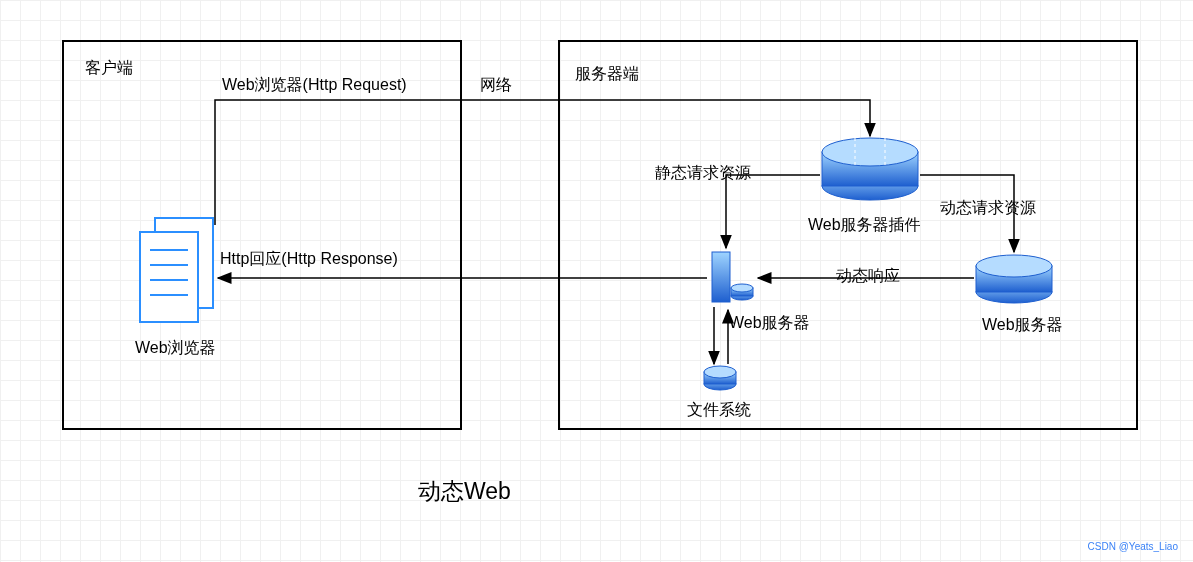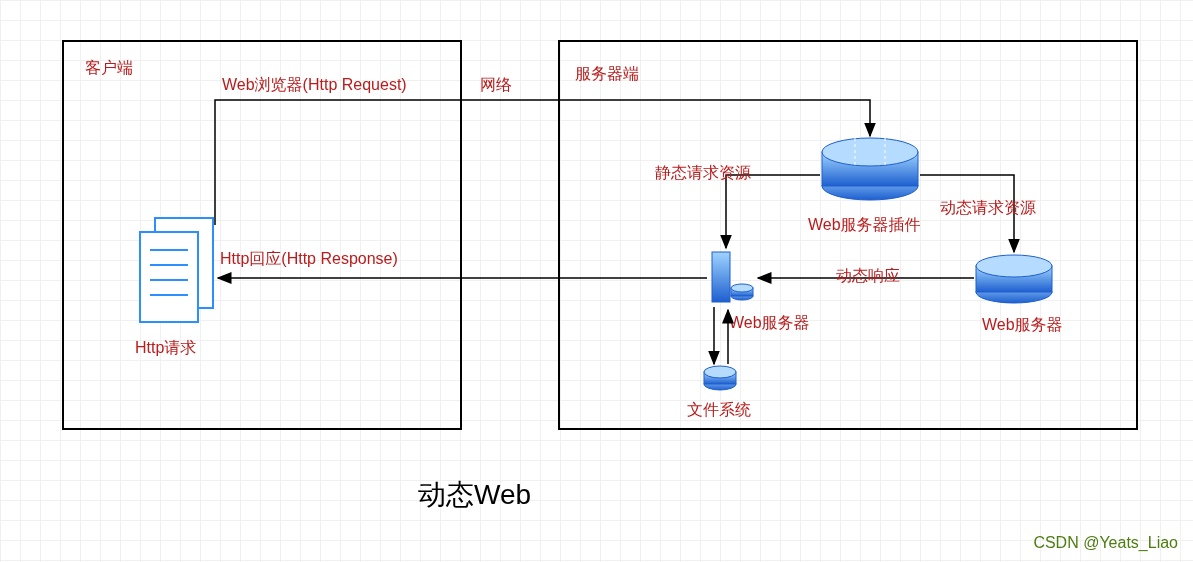--- a/index.html
+++ b/index.html
@@ -16,32 +16,32 @@
       overflow: hidden;
     }
     .box {
       position: absolute;
       border: 2px solid #000;
       background: transparent;
     }
     .label {
       position: absolute;
       font-size: 16px;
-      color: #b91c1c;
+      color: #000000;
       white-space: nowrap;
     }
     .title {
       position: absolute;
-      font-size: 28px;
+      font-size: 23px;
       color: #000;
     }
     .watermark {
       position: absolute;
-      font-size: 16px;
-      color: #4d7c0f;
+      font-size: 10px;
+      color: #3b82f6;
     }
     svg.overlay {
       position: absolute;
       top: 0; left: 0;
       width: 1193px;
       height: 562px;
       pointer-events: none;
     }
   </style>
 </head>
@@ -58,21 +58,21 @@
 
     <rect x="155" y="218" width="58" height="90" fill="#fff"></rect>
 
     <rect x="140" y="232" width="58" height="90" fill="#fff"></rect>
     <line x1="150" y1="250" x2="188" y2="250"></line>
     <line x1="150" y1="265" x2="188" y2="265"></line>
     <line x1="150" y1="280" x2="188" y2="280"></line>
     <line x1="150" y1="295" x2="188" y2="295"></line>
   </g>
 </svg>
-<span class="label" style="left:135px; top:338px;">Http请求</span>
+<span class="label" style="left:135px; top:338px;">Web浏览器</span>
 
 <svg class="overlay">
   <defs>
     <linearGradient id="cylGrad" x1="0%" y1="0%" x2="0%" y2="100%">
       <stop offset="0%" stop-color="#9fd4ff"></stop>
       <stop offset="100%" stop-color="#1e5fcf"></stop>
     </linearGradient>
     <linearGradient id="cylGradLight" x1="0%" y1="0%" x2="0%" y2="100%">
       <stop offset="0%" stop-color="#cfeaff"></stop>
       <stop offset="100%" stop-color="#3d8be0"></stop>

